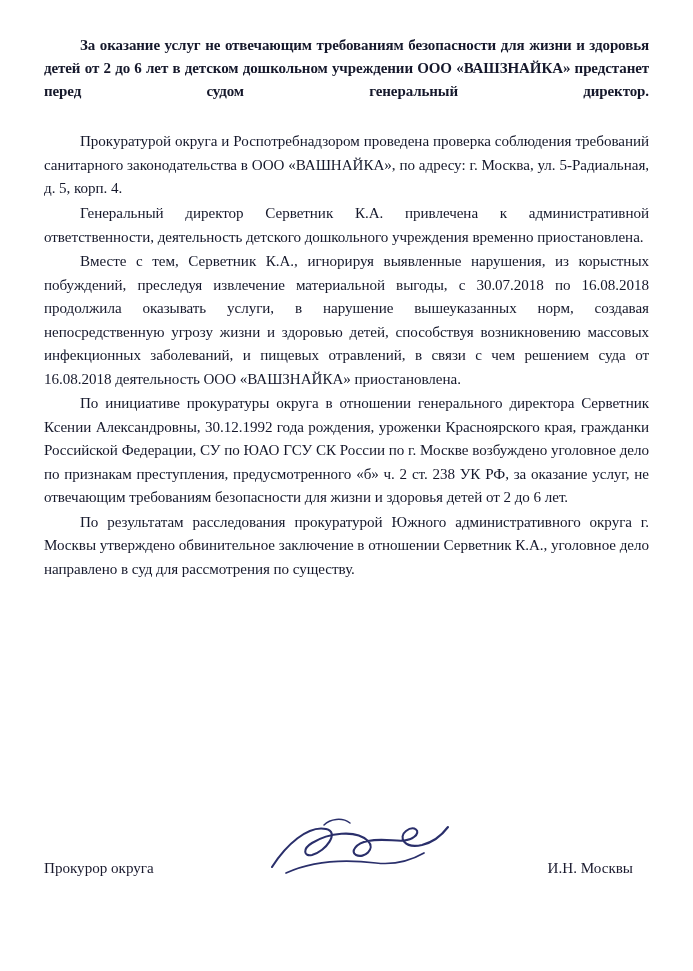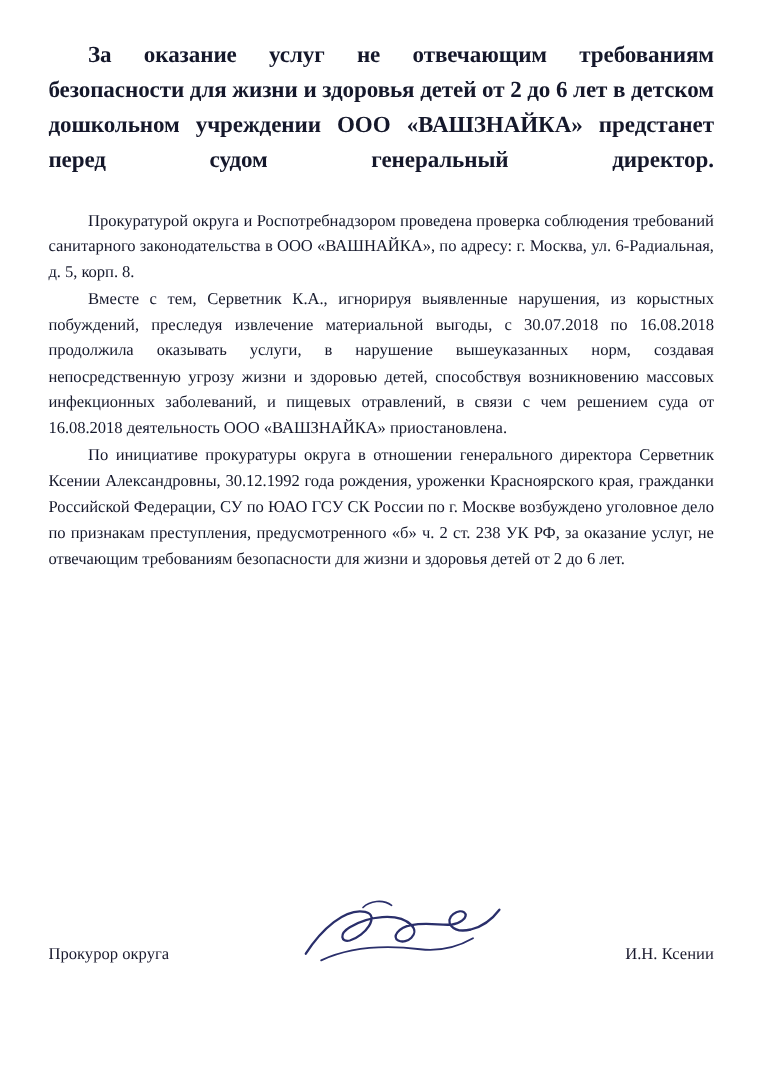--- a/index.html
+++ b/index.html
@@ -16,21 +16,21 @@
     overflow: hidden;
   }
   .page {
     width: 693px;
     height: 971px;
     box-sizing: border-box;
     padding: 34px 44px 20px 44px;
     position: relative;
   }
   .doc-title {
-    font-size: 21px;
+    font-size: 15px;
     font-weight: bold;
     line-height: 1.52;
     text-align: justify;
     text-align-last: justify;
     text-indent: 36px;
     margin: 0 0 8px 0;
     letter-spacing: -0.1px;
     color: #15182b;
   }
   .body-block {
@@ -44,21 +44,21 @@
     margin: 0 0 1px 0;
     letter-spacing: -0.05px;
     color: #15182b;
   }
   p.para.last-justify {
     text-align-last: left;
   }
   .signature-row {
     position: absolute;
     left: 44px;
-    right: 44px;
+    right: 60px;
     bottom: 92px;
     display: flex;
     align-items: flex-end;
     justify-content: space-between;
     font-size: 15.1px;
   }
   .sig-left {
     white-space: nowrap;
     padding-bottom: 2px;
   }
@@ -78,30 +78,32 @@
   }
 </style>
 </head>
 <body>
 
 <div class="page">
 
   <div class="doc-title">За оказание услуг не отвечающим требованиям безопасности для жизни и здоровья детей от 2 до 6 лет в детском дошкольном учреждении ООО «ВАШЗНАЙКА» предстанет перед судом генеральный директор.</div>
 
   <div class="body-block">
-    <p class="para">Прокуратурой округа и Роспотребнадзором проведена проверка соблюдения требований санитарного законодательства в ООО «ВАШНАЙКА», по адресу: г. Москва, ул. 6-Радиальная, д. 5, корп. 8.</p>
+    <p class="para">Прокуратурой округа и Роспотребнадзором проведена проверка соблюдения требований санитарного законодательства в ООО «ВАШНАЙКА», по адресу: г. Москва, ул. 5-Радиальная, д. 5, корп. 4.</p>
+    <p class="para">Генеральный директор Серветник К.А. привлечена к административной ответственности, деятельность детского дошкольного учреждения временно приостановлена.</p>
     <p class="para">Вместе с тем, Серветник К.А., игнорируя выявленные нарушения, из корыстных побуждений, преследуя извлечение материальной выгоды, с 30.07.2018 по 16.08.2018 продолжила оказывать услуги, в нарушение вышеуказанных норм, создавая непосредственную угрозу жизни и здоровью детей, способствуя возникновению массовых инфекционных заболеваний, и пищевых отравлений, в связи с чем решением суда от 16.08.2018 деятельность ООО «ВАШЗНАЙКА» приостановлена.</p>
     <p class="para">По инициативе прокуратуры округа в отношении генерального директора Серветник Ксении Александровны, 30.12.1992 года рождения, уроженки Красноярского края, гражданки Российской Федерации, СУ по ЮАО ГСУ СК России по г. Москве возбуждено уголовное дело по признакам преступления, предусмотренного «б» ч. 2 ст. 238 УК РФ, за оказание услуг, не отвечающим требованиям безопасности для жизни и здоровья детей от 2 до 6 лет.</p>
+    <p class="para last-justify">По результатам расследования прокуратурой Южного административного округа г. Москвы утверждено обвинительное заключение в отношении Серветник К.А., уголовное дело направлено в суд для рассмотрения по существу.</p>
   </div>
 
   <div class="signature-row">
     <div class="sig-left">Прокурор округа</div>
     <div class="sig-mid">
       <svg width="190" height="70" viewBox="0 0 190 70" fill="none" xmlns="http://www.w3.org/2000/svg">
         <path d="M8 52 C 22 30, 44 10, 62 14 C 76 17, 62 36, 48 40 C 40 42, 38 34, 48 28 C 64 18, 92 14, 104 26 C 112 34, 100 44, 92 40 C 86 37, 92 28, 104 26 C 124 22, 140 30, 150 22 C 158 16, 150 10, 142 16 C 134 22, 140 34, 158 30 C 170 27, 178 20, 184 12" stroke="#2a2f6b" stroke-width="2.1" stroke-linecap="round" fill="none"></path>
         <path d="M22 58 C 48 46, 80 44, 112 48 C 130 50, 146 46, 160 38" stroke="#2a2f6b" stroke-width="1.7" stroke-linecap="round" fill="none"></path>
         <path d="M60 10 C 66 4, 78 2, 86 8" stroke="#2a2f6b" stroke-width="1.5" stroke-linecap="round" fill="none"></path>
       </svg>
     </div>
-    <div class="sig-right">И.Н. Ксении</div>
+    <div class="sig-right">И.Н. Москвы</div>
   </div>
 
 </div>
 
 </body></html>

